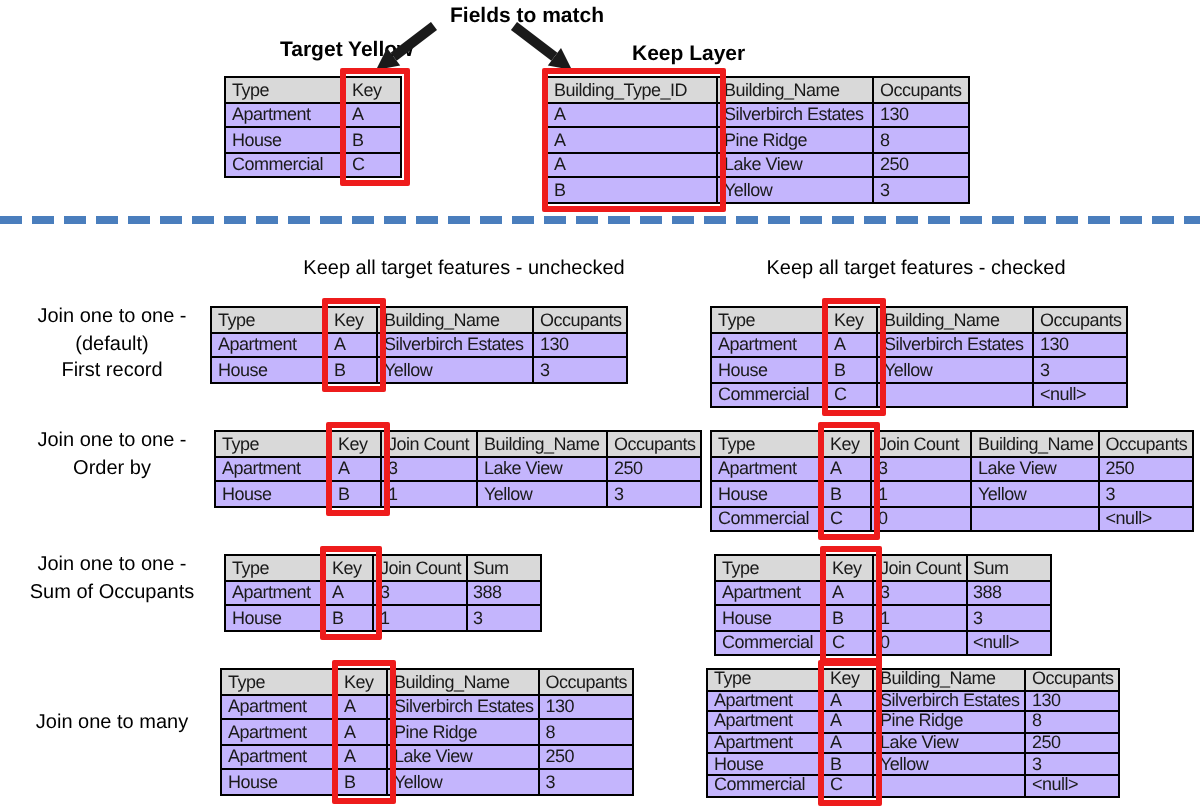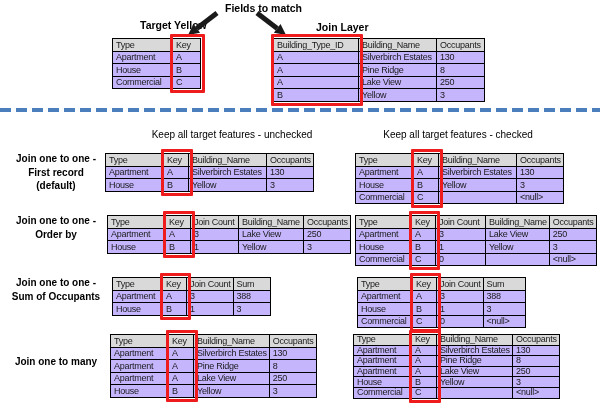--- a/index.html
+++ b/index.html
@@ -5,21 +5,21 @@
   :root{
     --red:#ee1c1c; --blue:#4a7ebd; --gray:#d9d9d9; --ink:#1a1a1a;
   }
   html,body{margin:0;padding:0;background:#fff;}
   .canvas{
     position:relative;width:600px;height:406px;background:#ffffff;overflow:hidden;
     font-family:"Liberation Sans",sans-serif;color:var(--ink);
   }
   .lbl{position:absolute;font-weight:bold;font-size:10.5px;white-space:nowrap;color:#000;padding-left:24px;}
   .col-header{position:absolute;font-weight:normal;font-size:10px;text-align:center;white-space:nowrap;color:#000;}
-  .exlabel{position:absolute;left:0;width:112px;text-align:center;font-weight:bold;font-size:10px;line-height:13.5px;color:#000;}
+  .exlabel{position:absolute;left:0;width:112px;text-align:center;font-weight:normal;font-size:10px;line-height:13.5px;color:#000;}
   .tblwrap{position:absolute;}
   table{border-collapse:collapse;border:1.5px solid #000;table-layout:fixed;background:#c4b5fd;}
   th,td{
     border:1px solid #000;font-size:9px;letter-spacing:-0.25px;line-height:10px;
     height:11.5px;padding:0 2px 0 3px;text-align:left;white-space:nowrap;overflow:hidden;
     font-weight:normal;font-family:"Liberation Sans",sans-serif;
   }
   th{background:var(--gray);}
   .compact th,.compact td{height:9.6px;line-height:9px;}
   .keybox{position:absolute;border:3px solid var(--red);box-sizing:border-box;border-radius:1px;}
@@ -29,21 +29,21 @@
   }
   .arrow{position:absolute;}
 </style>
 </head>
 <body>
 
 <div class="canvas">
 
   <div class="lbl" style="left:201px;top:2px;">Fields to match</div>
   <div class="lbl" style="left:116px;top:19px;">Target Yellow</div>
-  <div class="lbl" style="left:292px;top:21px;">Join Layer</div>
+  <div class="lbl" style="left:292px;top:21px;">Keep Layer</div>
 
   <svg class="arrow" style="left:185px;top:11px;" width="34" height="26" viewBox="0 0 34 26">
     <line x1="32" y1="2" x2="11.8" y2="17.4" stroke="#1a1a1a" stroke-width="5"></line>
     <polygon points="3,24 8.5,13 15.1,21.8" fill="#1a1a1a"></polygon>
   </svg>
   <svg class="arrow" style="left:255px;top:11px;" width="34" height="26" viewBox="0 0 34 26">
     <line x1="2" y1="2" x2="22.2" y2="17.4" stroke="#1a1a1a" stroke-width="5"></line>
     <polygon points="31,24 25.5,13 18.9,21.8" fill="#1a1a1a"></polygon>
   </svg>
 
@@ -116,22 +116,22 @@
       <div class="keybox" style="left: -2px; top: -4px; width: 92px; height: 72px;"></div>
     </div>
 
   <div class="dashline"></div>
 
   <div class="col-header" style="left:107px;top:129px;width:250px;">Keep all target features - unchecked</div>
   <div class="col-header" style="left:352px;top:129px;width:212px;">Keep all target features - checked</div>
 
   <div class="exlabel" style="top:152px;">
     <div>Join one to one -</div>
+    <div>(default)</div>
     <div>First record</div>
-    <div>(default)</div>
   </div>
   <div class="tblwrap" style="left:105px;top:153px;">
       <table>
         <colgroup>
           <col style="width: 58px;">
           <col style="width: 25px;">
           <col style="width: 78px;">
           <col style="width: 45px;">
         </colgroup>
         <thead>

